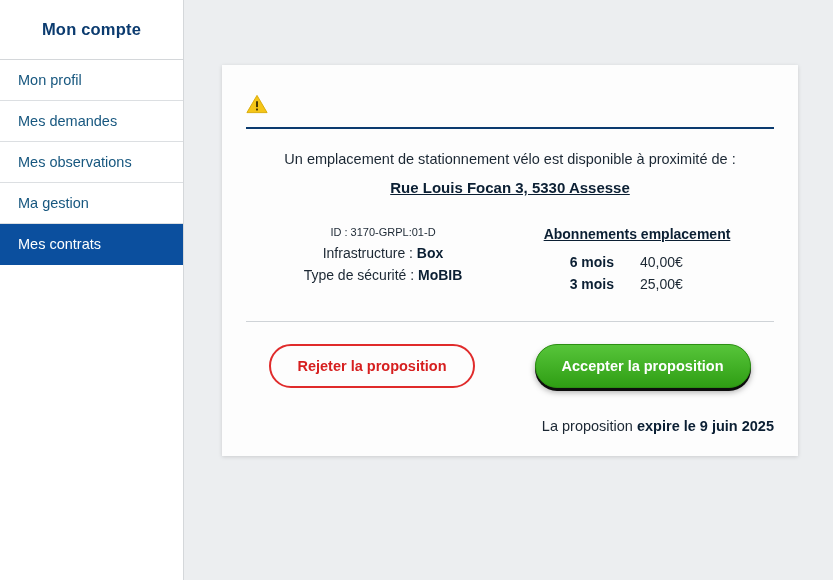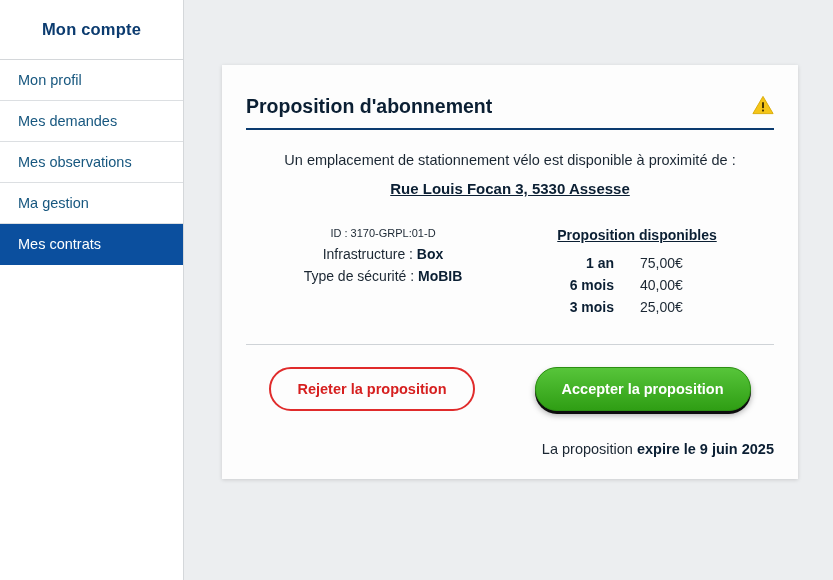--- a/index.html
+++ b/index.html
@@ -218,21 +218,20 @@
     </div>
 
     <div class="sidebar-spacer"></div>
   </aside>
 
   <main class="main">
 
     <section class="card">
 
       <div class="card-head">
-        <div class="card-title">Proposition d'abonnement</div>
         <span class="warn-icon">
           <svg viewBox="0 0 24 24" width="22" height="22" aria-hidden="true">
             <path d="M12 2.6 23 21.4H1z" fill="#f5c518" stroke="#d8a900" stroke-width="1"></path>
             <rect x="11" y="9" width="2" height="6.4" fill="#3a2c00"></rect>
             <rect x="11" y="17" width="2" height="2" fill="#3a2c00"></rect>
           </svg>
         </span>
       </div>
 
       <div class="lead">Un emplacement de stationnement vélo est disponible à proximité de :</div>
@@ -246,27 +245,23 @@
             <span>Infrastructure :</span>
             <b>Box</b>
           </div>
           <div class="col-row">
             <span>Type de sécurité :</span>
             <b>MoBIB</b>
           </div>
         </div>
 
         <div class="col">
-          <div class="col-head">Proposition disponibles</div>
+          <div class="col-head">Abonnements emplacement</div>
           <table class="price-table">
             <tbody>
-              <tr>
-                <td class="dur">1 an</td>
-                <td class="amt">75,00€</td>
-              </tr>
               <tr>
                 <td class="dur">6 mois</td>
                 <td class="amt">40,00€</td>
               </tr>
               <tr>
                 <td class="dur">3 mois</td>
                 <td class="amt">25,00€</td>
               </tr>
             </tbody>
           </table>

